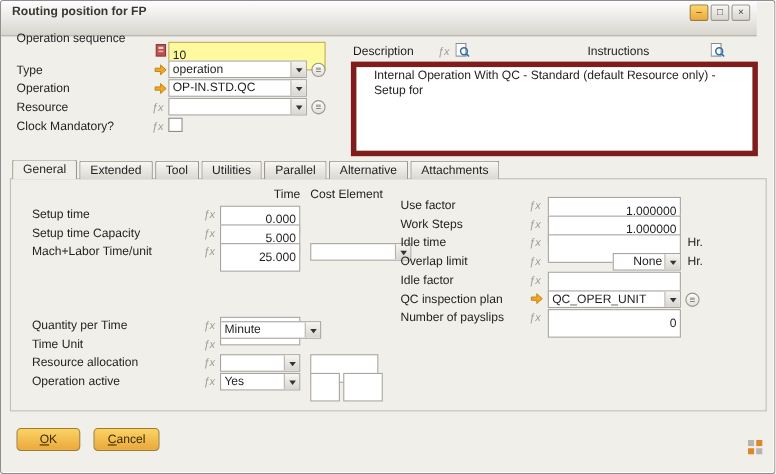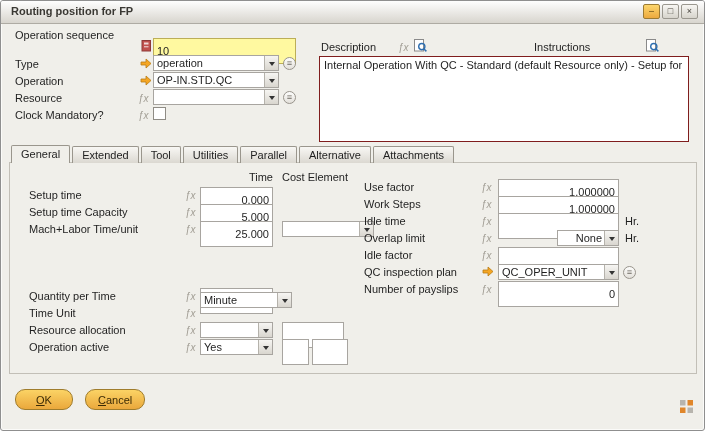--- a/index.html
+++ b/index.html
@@ -1,20 +1,20 @@
 <!DOCTYPE html>
 <html><head>
 <meta charset="utf-8">
 <style>
   * { margin:0; padding:0; box-sizing:border-box; }
   html,body { background:#ffffff; font-family:"Liberation Sans",sans-serif; }
   .win{position:relative;width:705px;height:431px;border:1px solid #8f8f8f;border-radius:3px;
        background:#f0efea;overflow:hidden;font-size:11px;color:#1f1f1f;
        box-shadow:inset 0 0 0 1px #fbfbf9;}
-  .titlebar{position:absolute;left:0;top:0;right:0;height:23px;
+  .titlebar{position:absolute;left:0;top:0;right:16px;height:32px;
        background:linear-gradient(#fefefe,#d8d5ce);border-bottom:1px solid #aeaba3;}
   .title{position:absolute;left:10px;top:4px;font-weight:bold;color:#3a3833;white-space:nowrap;}
   .winbtns{position:absolute;right:6px;top:3px;display:flex;gap:2px;}
   .winbtn{width:17px;height:15px;border:1px solid #9a978f;border-radius:2px;
        background:linear-gradient(#f7f6f3,#d7d4cc);color:#46423b;font-size:9px;
        line-height:13px;text-align:center;cursor:default;}
   .winbtn.gold{border-color:#9c7b33;background:linear-gradient(#fcd66d,#eca93e);color:#5a4310;}
   .lbl{position:absolute;white-space:nowrap;}
   .inp{position:absolute;height:16px;border:1px solid #a8a5a0;background:#fff;
        font:11px "Liberation Sans",sans-serif;padding:12px 3px;color:#1f1f1f;}
@@ -27,30 +27,30 @@
   .arrow{position:absolute;right:0;top:0;width:14px;height:14px;border-left:1px solid #b5b2ab;
        background:linear-gradient(#f6f5f2,#d9d6cf);}
   .arrow::after{content:"";position:absolute;left:4px;top:6px;border-left:3px solid transparent;
        border-right:3px solid transparent;border-top:4px solid #333;}
   .fx{position:absolute;color:#a19d94;font-style:italic;font-size:10px;white-space:nowrap;}
   .circlelist{position:absolute;width:13px;height:13px;border:1px solid #98948c;border-radius:50%;
        background:linear-gradient(#fdfdfc,#e3e0da);color:#6e6a62;font-size:9px;line-height:11px;
        text-align:center;cursor:default;}
   .cb{position:absolute;width:13px;height:13px;border:1px solid #8f8c85;background:#fff;}
   .icon{position:absolute;line-height:0;}
-  .descbox{position:absolute;left:318px;top:55px;width:370px;height:86px;border:1px solid #7f1d1d;
-       background:#fff;padding:2px 4px;line-height:13px;overflow:hidden;}
+  .descbox{position:absolute;left:318px;top:55px;width:370px;height:86px;border:5px solid #7f1d1d;
+       background:#fff;padding:2px 16px;line-height:13px;overflow:hidden;}
   .groupbox{position:absolute;left:8px;top:161px;width:688px;height:212px;border:1px solid #c2bfb7;}
   .tabbar{position:absolute;left:10px;top:144px;display:flex;align-items:flex-end;z-index:3;}
   .tab{height:17px;padding:2px 9px;border:1px solid #9a968d;border-bottom:none;
        border-radius:2px 2px 0 0;background:linear-gradient(#f8f7f4,#dbd8d1);margin-right:2px;
        white-space:nowrap;cursor:default;}
   .tab.active{height:18px;background:#f0efea;}
   .btn{position:absolute;height:21px;min-width:58px;padding:0 12px;border:1px solid #9f7c2c;
-       border-radius:10px;background:linear-gradient(#fbd365,#eaa83c);color:#3c2b05;
+       border-radius:4px;background:linear-gradient(#fbd365,#eaa83c);color:#3c2b05;
        font:11px "Liberation Sans",sans-serif;cursor:default;}
   .btn .fl{display:block;}
   .fl::first-letter{text-decoration:underline;}
   .colhdr{position:absolute;white-space:nowrap;}
 </style>
 </head>
 <body>
 
 <div class="win">
 

